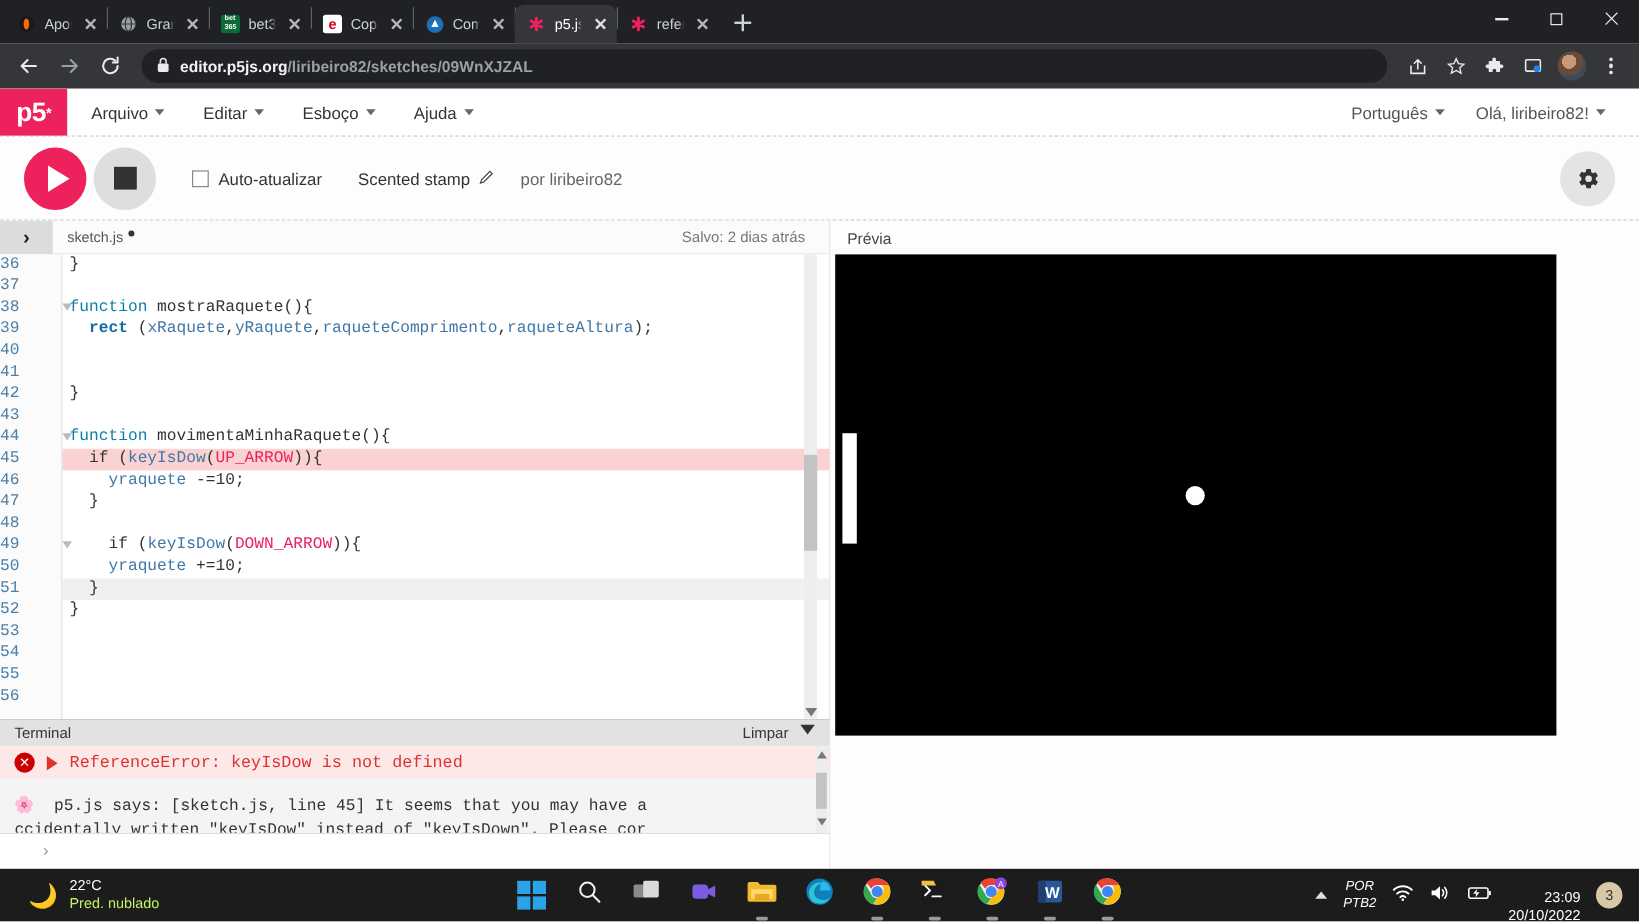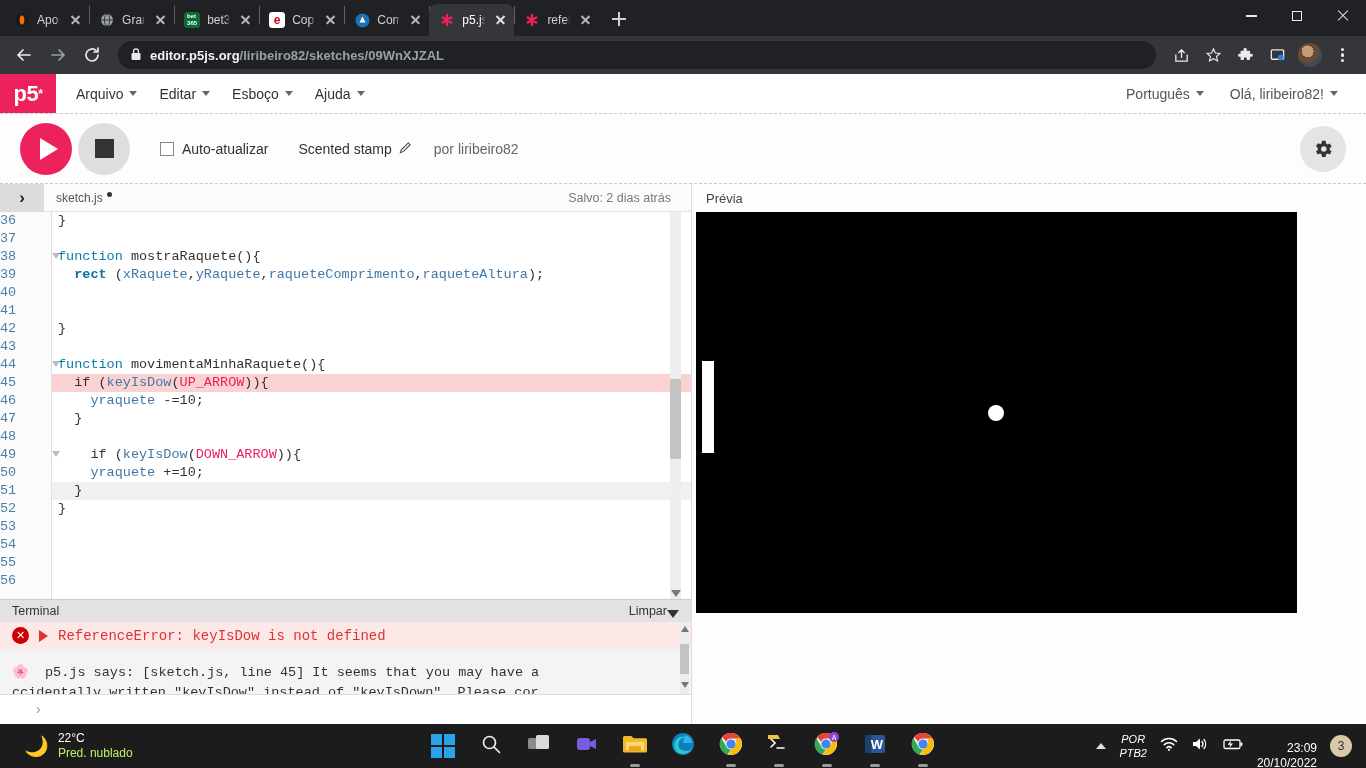--- a/index.html
+++ b/index.html
@@ -67,21 +67,21 @@
      flex:0 0 24px; margin:0 4px;}
   .dots{ width:4px; }
   .dots i{ display:block;width:3.2px;height:3.2px;border-radius:50%;background:#e8eaed;margin:2.2px 0;}
 
   
   .p5-page{ position:absolute; left:0; top:74px; width:1366px; height:650px; background:#fdfdfd; }
   .p5-nav{ height:40px; display:flex; align-items:stretch; border-bottom:1px dashed #c9c9c9; background:#fff;}
   .p5-logo{ width:56px; background:#ed225d; color:#fff; display:flex; align-items:center; justify-content:center;
      font-size:22px; font-weight:bold; letter-spacing:-0.5px;}
   .p5-logo sup{font-size:12px; vertical-align:super;}
-  .p5-menu{ display:flex; align-items:center; gap:2px; padding-left:10px; }
+  .p5-menu{ display:flex; align-items:center; gap:12px; padding-left:10px; }
   .p5-menu-item{ font-size:14px; color:#333; padding:6px 10px; display:flex; align-items:center; gap:6px;}
   .caret{ width:0;height:0;border-left:4px solid transparent;border-right:4px solid transparent;border-top:5px solid #666;}
   .p5-nav-right{ margin-left:auto; display:flex; align-items:center; gap:6px; padding-right:18px;}
   .p5-nav-right .p5-menu-item{ color:#555; }
 
   .p5-toolbar{ height:70px; display:flex; align-items:center; padding:0 20px;
      border-bottom:1px dashed #c9c9c9; background:#fdfdfd; }
   .play-btn{ width:52px;height:52px;border-radius:50%;background:#ed225d;display:flex;align-items:center;justify-content:center;}
   .play-tri{ width:0;height:0;border-top:11px solid transparent;border-bottom:11px solid transparent;border-left:18px solid #fff; margin-left:5px;}
   .stop-btn{ width:52px;height:52px;border-radius:50%;background:#dedede;display:flex;align-items:center;justify-content:center;margin-left:6px;}
@@ -115,21 +115,21 @@
   .tk-key{ color:#0b7ea8; } .tk-fn{ color:#333; } .tk-builtin{ color:#0f6fa3; font-weight:bold;}
   .tk-var{ color:#4078a8; } .tk-const{ color:#ed225d; } .tk-num{ color:#333; } .tk-pun{ color:#333;}
 
   .vscroll{ position:absolute; right:10px; width:11px; background:#eee; }
   .vthumb{ position:absolute; right:10px; width:11px; background:#c3c3c3; border-radius:1px;}
   .scroll-arrow{ position:absolute; right:10px; bottom:2px; width:0;height:0;
      border-left:5px solid transparent;border-right:5px solid transparent;border-top:7px solid #777;}
 
   .terminal{ height:125px; border-top:1px solid #ccc; display:flex; flex-direction:column; background:#f4f4f4;}
   .term-head{ height:22px; background:#e2e2e2; display:flex; align-items:center; padding:0 12px; font-size:12.5px; color:#333;}
-  .term-head .right{ margin-left:auto; display:flex; align-items:flex-end; gap:0;}
+  .term-head .right{ margin-left:auto; display:flex; align-items:flex-start; gap:10px;}
   .chev-down{ width:0;height:0;border-left:6px solid transparent;border-right:6px solid transparent;border-top:8px solid #333;}
   .term-body{ flex:1; overflow:hidden; position:relative; background:#f4f4f4;}
   .term-err-row{ background:#fde8e8; display:flex; align-items:center; gap:10px; padding:5px 12px;}
   .err-circle{ width:17px;height:17px;border-radius:50%;background:#c00; color:#fff; font-size:11px;
     display:flex;align-items:center;justify-content:center; flex:0 0 17px;}
   .err-tri{ width:0;height:0;border-top:6px solid transparent;border-bottom:6px solid transparent;border-left:9px solid #d33;}
   .err-text{ color:#d33; font-family:"Liberation Mono", monospace; font-size:14px;}
   .term-msg{ font-family:"Liberation Mono", monospace; font-size:13.5px; color:#333; padding:14px 12px 0 12px; line-height:20px; white-space:pre;}
   .term-scroll{ position:absolute; right:2px; top:0; width:9px; height:100%; background:#ececec;}
   .term-thumb{ position:absolute; right:2px; top:22px; width:9px; height:30px; background:#c3c3c3;}

